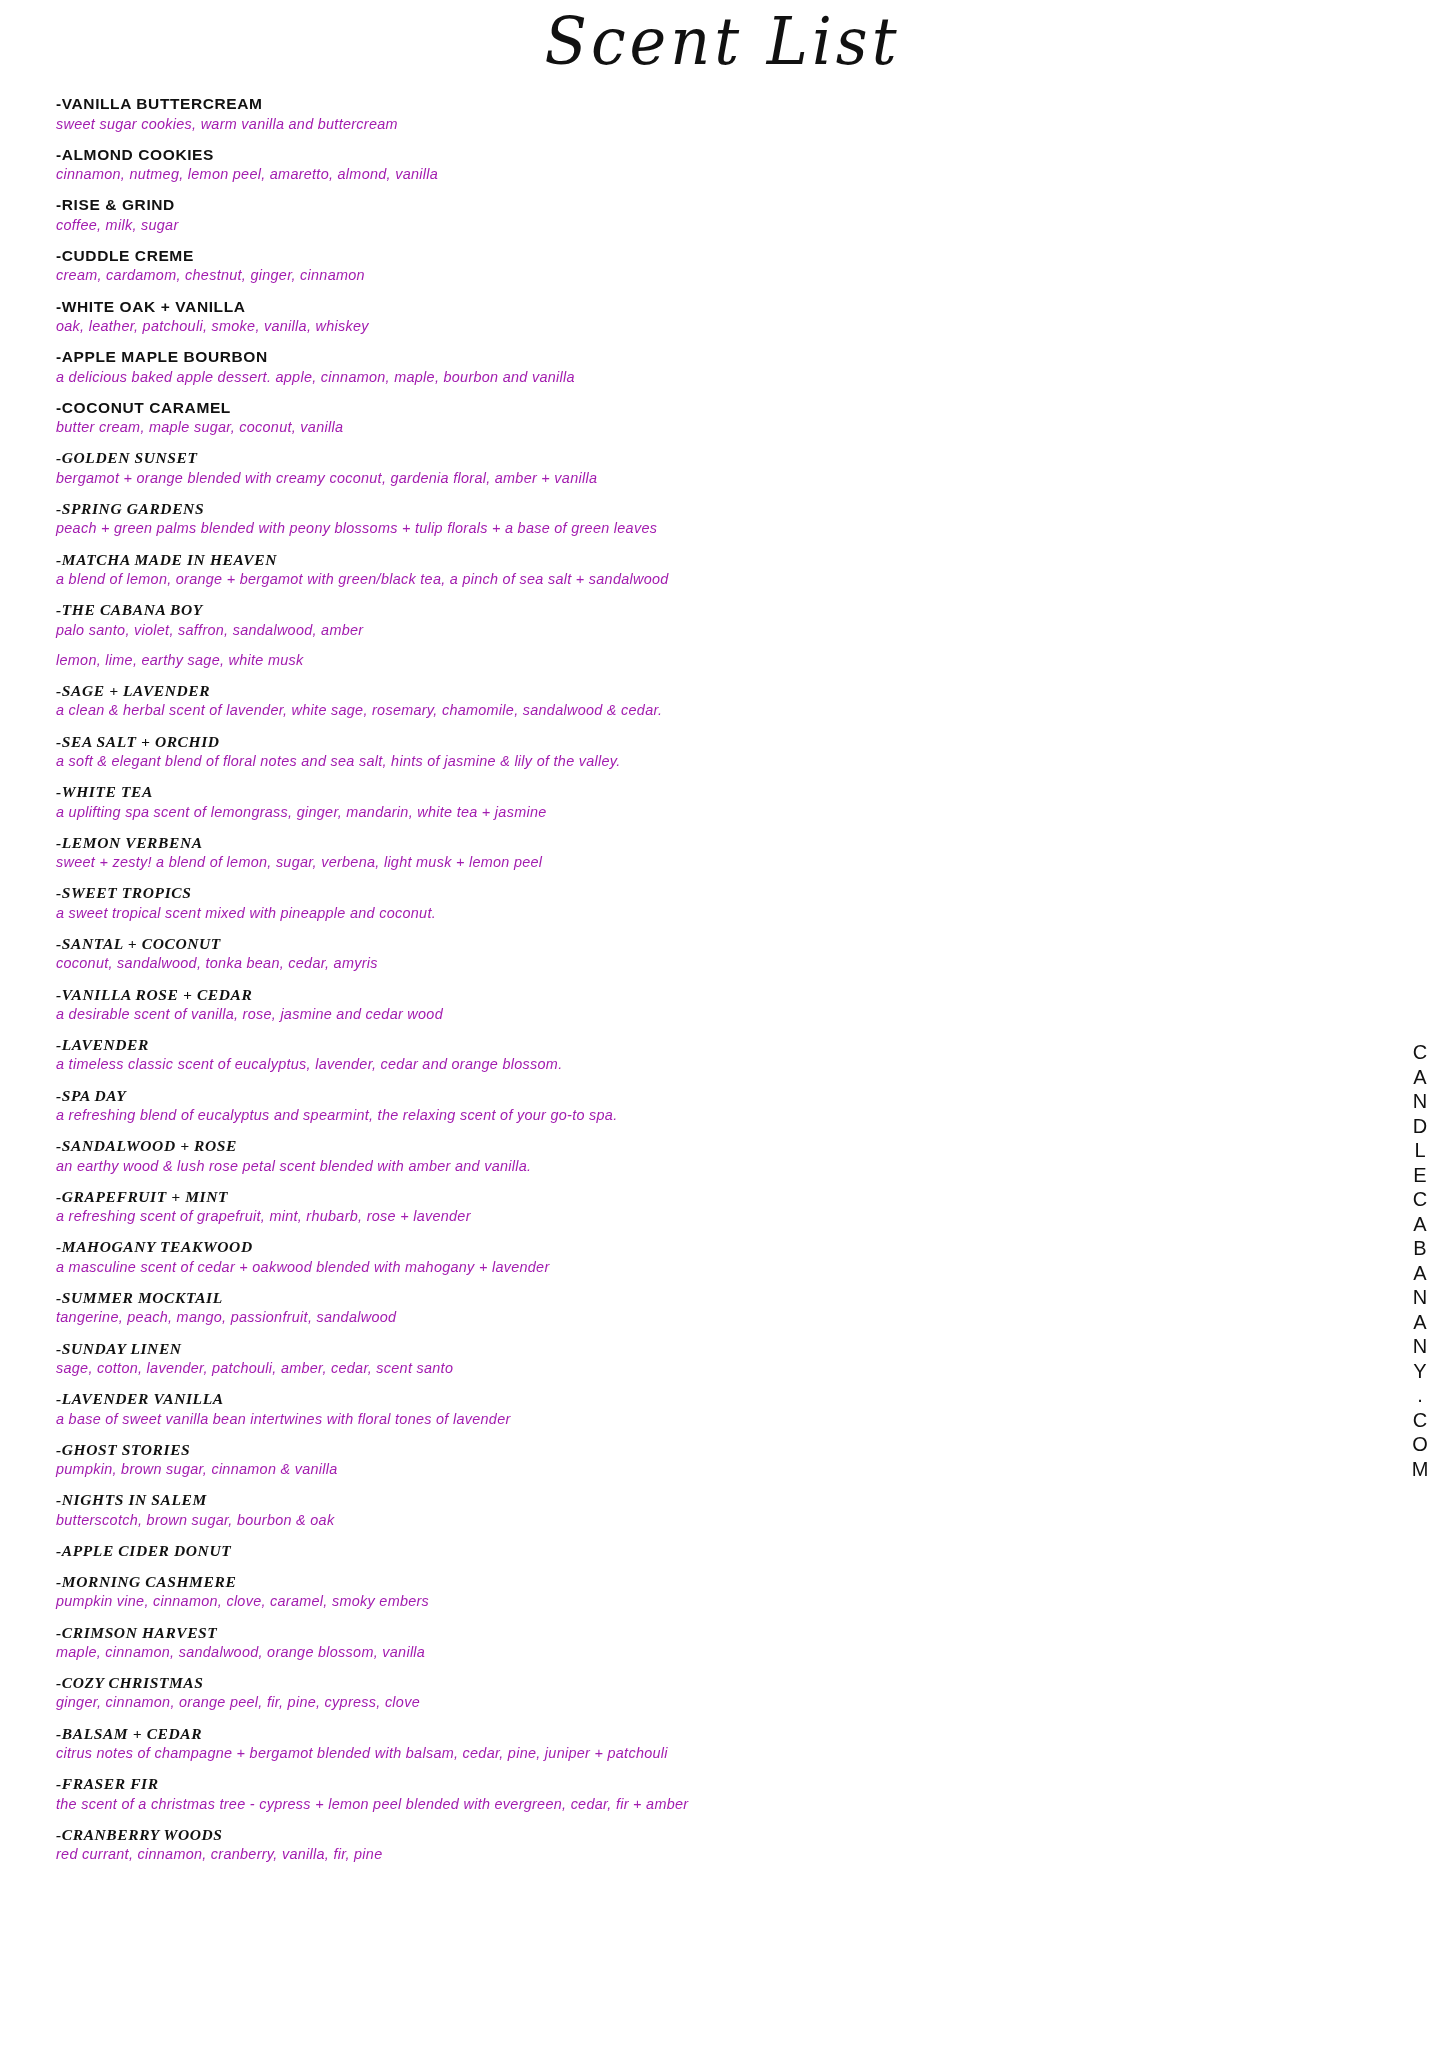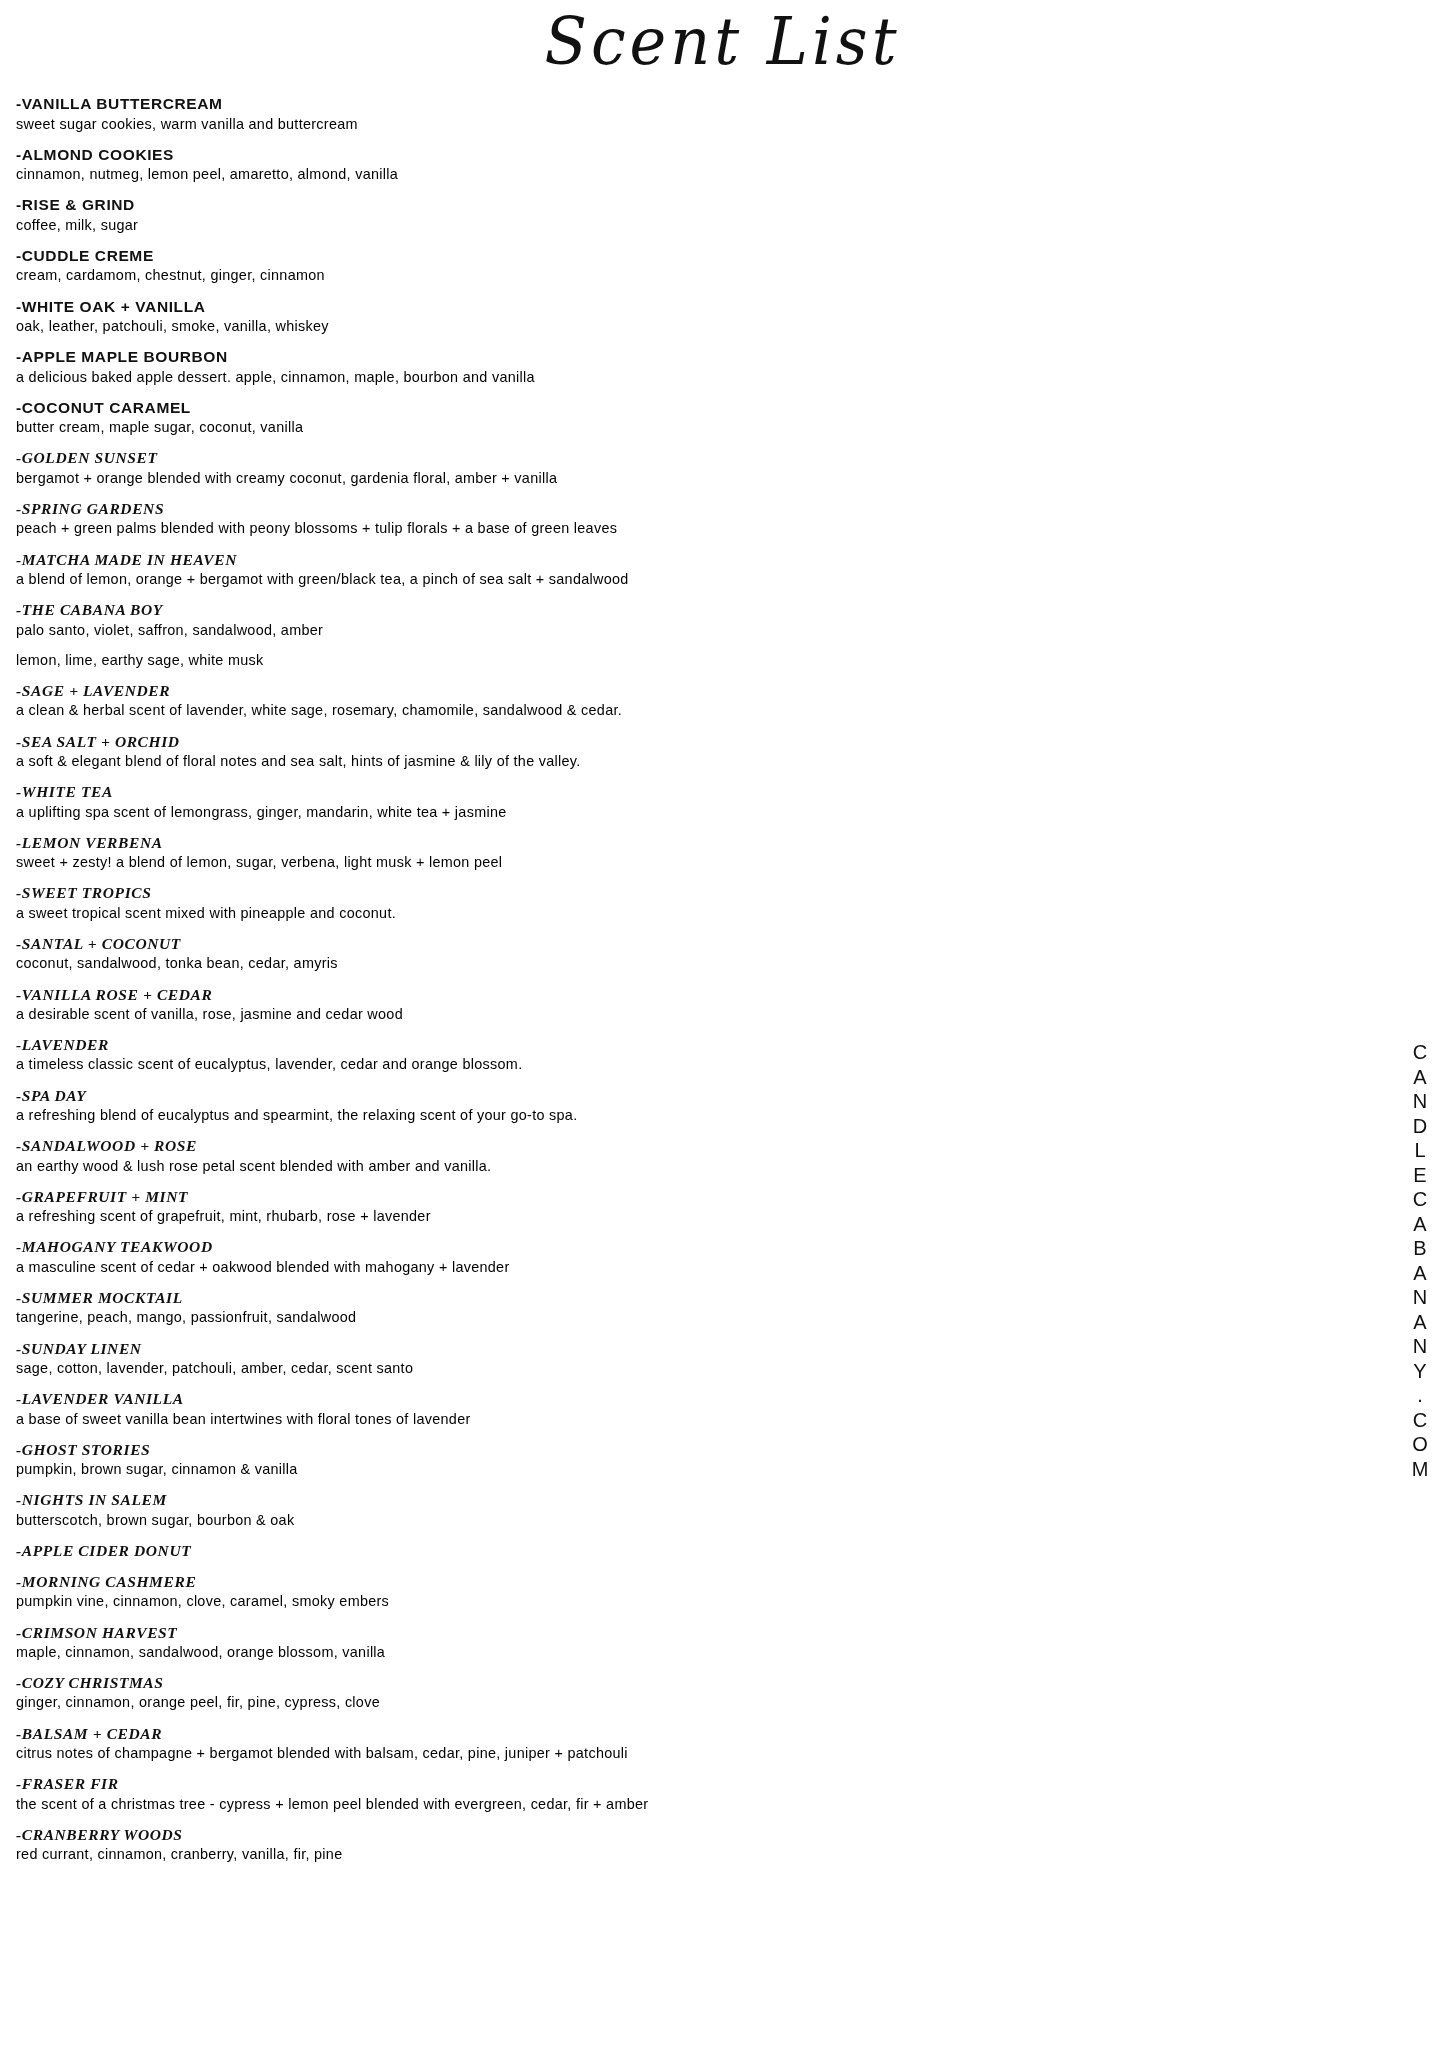--- a/index.html
+++ b/index.html
@@ -31,43 +31,45 @@
     color: #111111;
     padding-top: 8px;
     margin: 0 0 18px 0;
     line-height: 1.1;
     transform: scaleY(1.05);
   }
   .list {
     padding: 0 0 0 16px;
     width: 1330px;
     box-sizing: border-box;
+    margin-left: 40px;
   }
   .entry {
     margin-bottom: 11.5px;
   }
   .entry-name {
     font-family: "Liberation Sans", sans-serif;
     font-weight: bold;
     font-size: 15.5px;
     letter-spacing: 0.6px;
     color: #111111;
     line-height: 1.25;
     margin: 0;
   }
   .entry-name.italic {
     font-style: italic;
     font-weight: bold;
     font-family: Liberation Serif, serif;
   }
   .entry-desc {
     font-family: "Liberation Sans", sans-serif;
+    font-style: italic;
     font-size: 14.4px;
     letter-spacing: 0.3px;
-    color: #000000;
+    color: #a21caf;
     line-height: 1.3;
     margin: 1px 0 0 0;
   }
   .watermark {
     position: absolute;
     right: 14px;
     bottom: 30px;
     writing-mode: vertical-rl;
     text-orientation: upright;
     font-family: "Liberation Sans", sans-serif;

